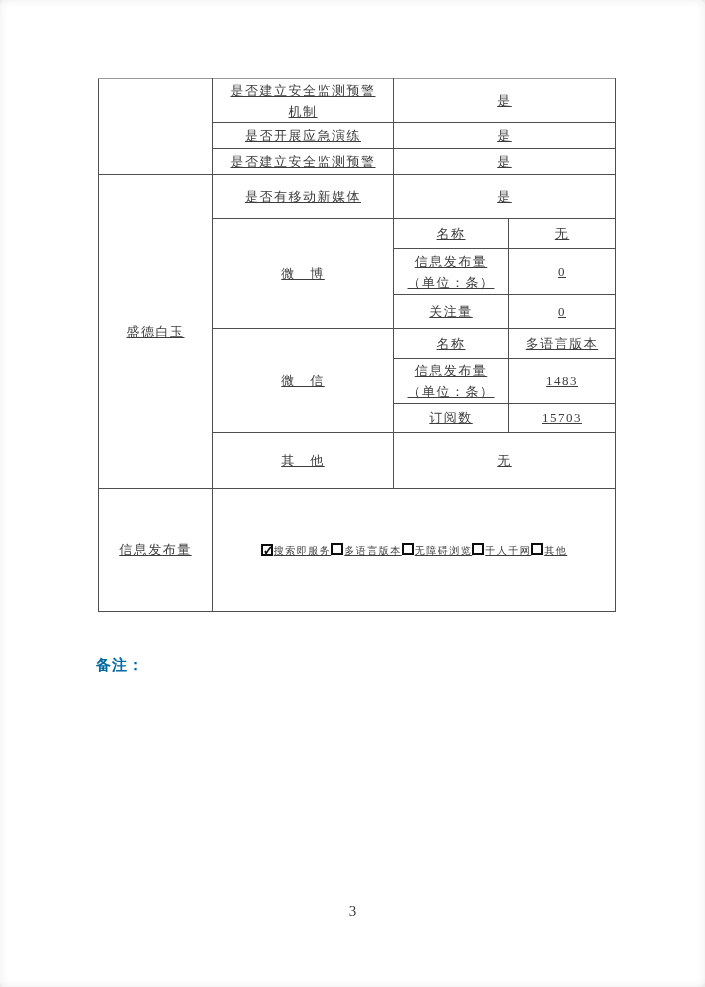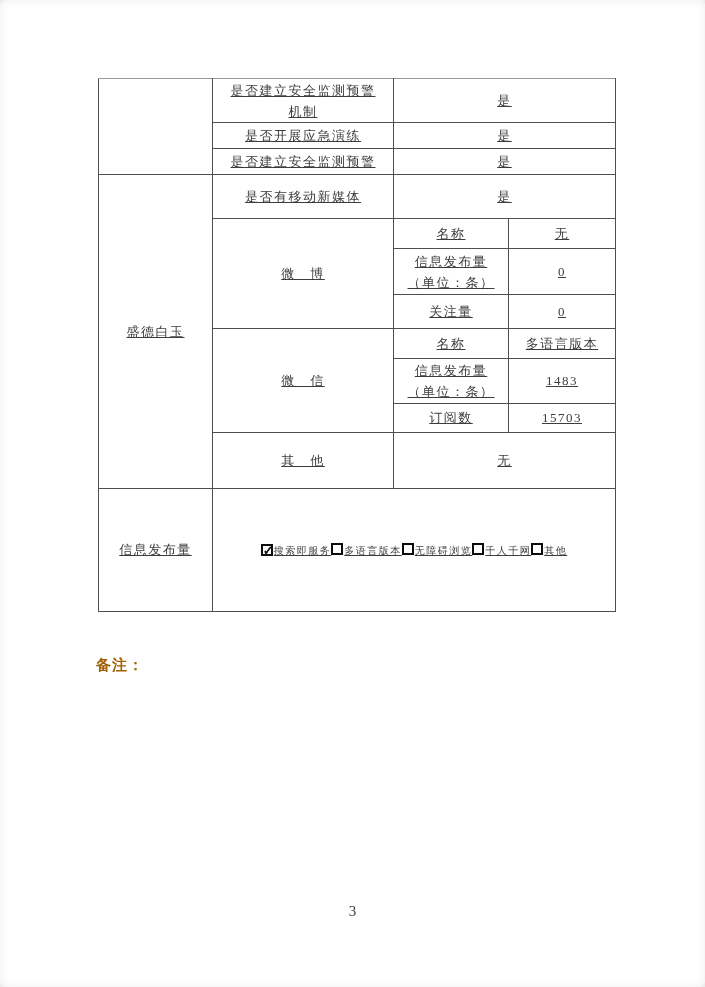--- a/index.html
+++ b/index.html
@@ -72,21 +72,21 @@
   .cb-label { letter-spacing: 1.5px; font-size: 10px; color: #3d3d3d; }
 
   
   .notes {
     position: absolute;
     left: 96px;
     top: 656px;
     font-family: Liberation Sans, sans-serif;
     font-weight: bold;
     font-size: 15px;
-    color: #a16207;
+    color: #0369a1;
     letter-spacing: 1px;
   }
   .page-number {
     position: absolute;
     left: 0;
     right: 0;
     top: 903px;
     text-align: center;
     font-size: 15px;
     color: #3a3a3a;

